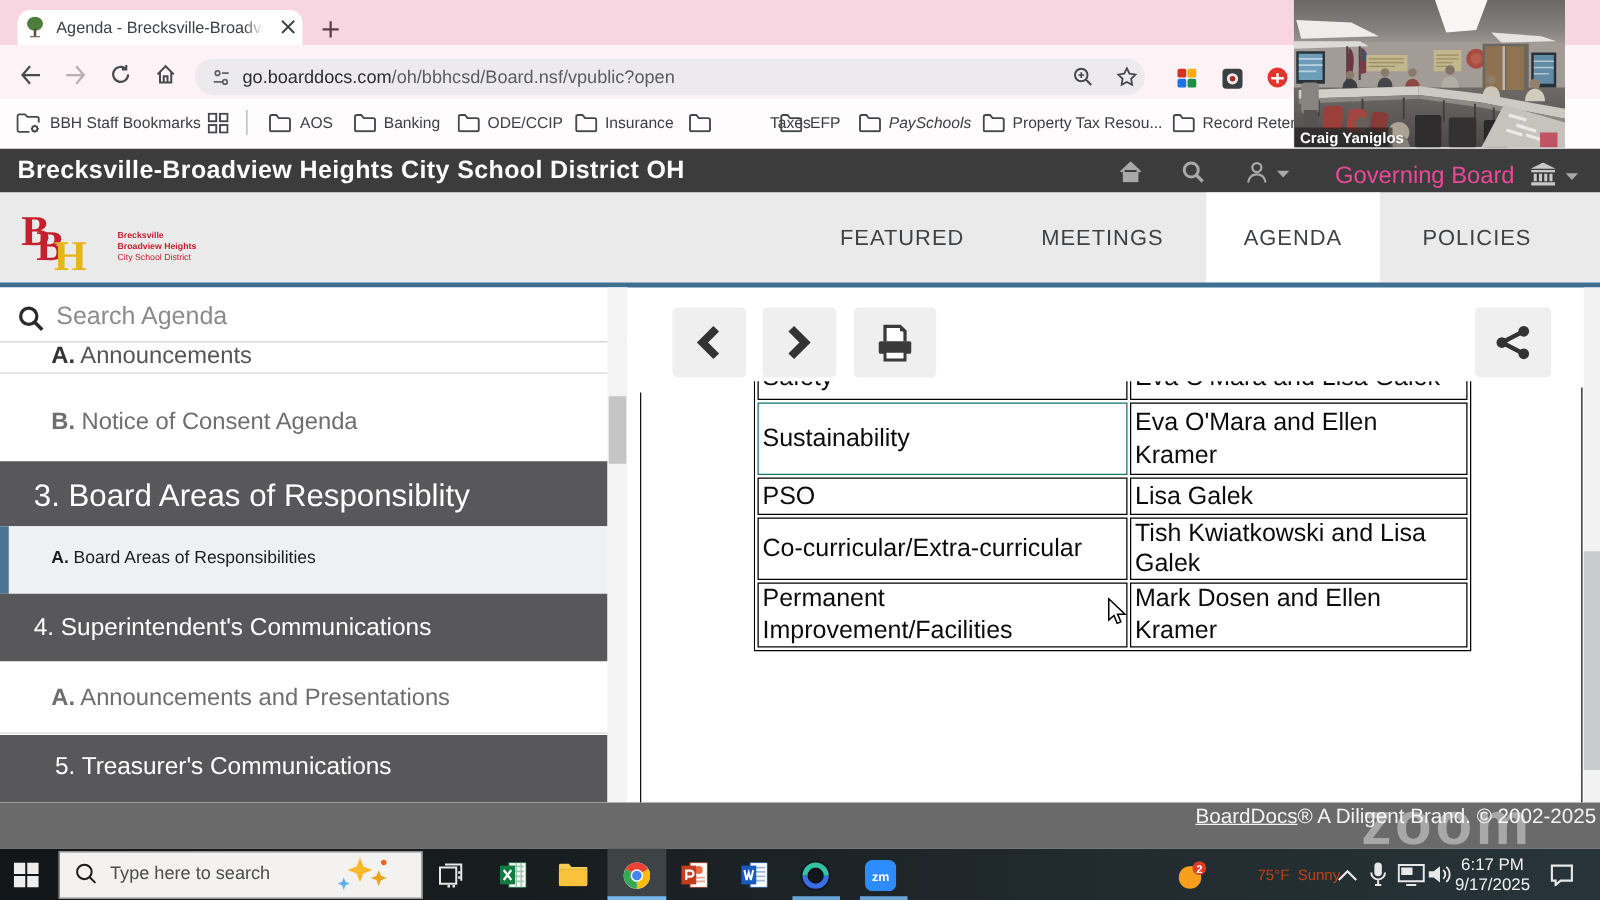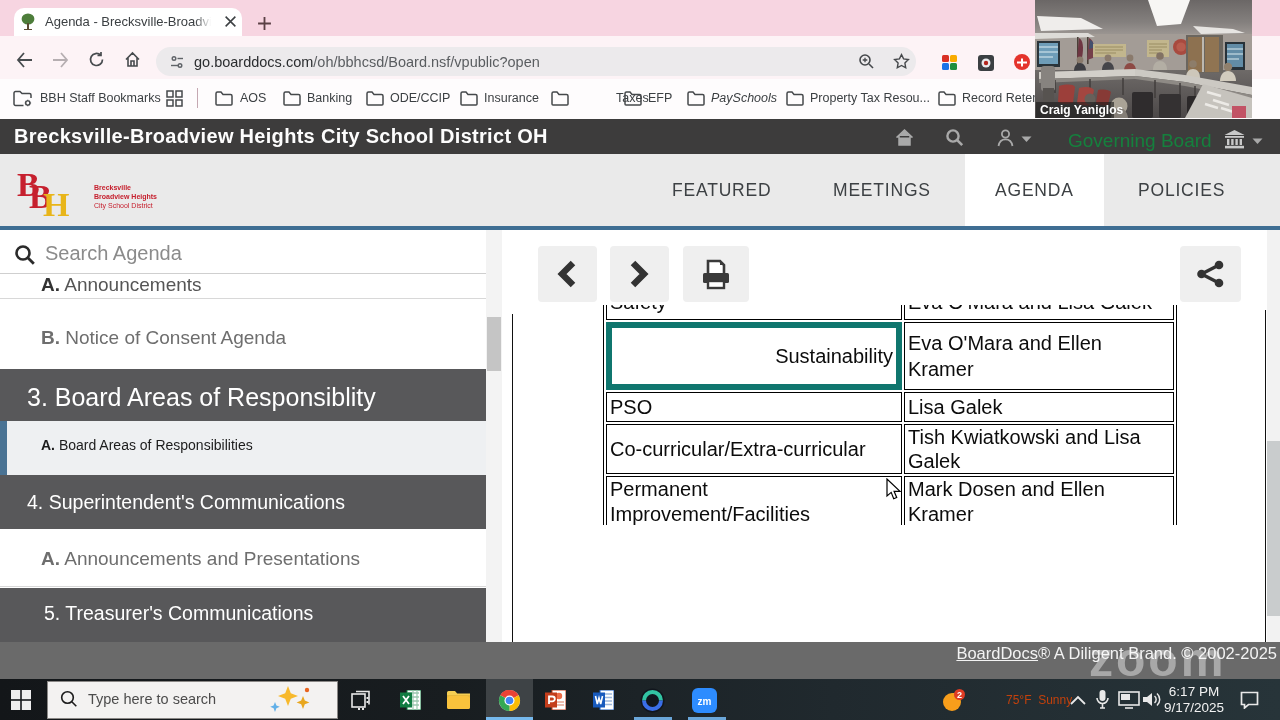--- a/index.html
+++ b/index.html
@@ -142,21 +142,21 @@
     <circle cx="8" cy="8" r="5.6" fill="none" stroke="#a9a9a9" stroke-width="2.4"></circle>
     <path d="M12.2 12.2l5 5" stroke="#a9a9a9" stroke-width="2.6"></path>
   </svg>
 <svg class="abs" style="left:996px;top:128px;" width="19" height="19" viewBox="0 0 19 19">
     <circle cx="9.5" cy="6" r="3.6" fill="none" stroke="#a9a9a9" stroke-width="1.8"></circle>
     <path d="M2.5 18c.8-4.6 3.6-6.6 7-6.6s6.2 2 7 6.6" fill="none" stroke="#a9a9a9" stroke-width="1.8"></path>
   </svg>
 <svg class="abs" style="left:1021px;top:136px;" width="11" height="7" viewBox="0 0 11 7">
     <path d="M0.5 0.5l5 5.5 5-5.5z" fill="#a9a9a9"></path>
   </svg>
-<div class="abs" style="left:1068px;top:130px;font-size:19px;color:#15803d;">Governing Board</div>
+<div class="abs" style="left:1068px;top:130px;font-size:19px;color:#ec4899;">Governing Board</div>
 <svg class="abs" style="left:1224px;top:130px;" width="21" height="19" viewBox="0 0 21 19">
     <path d="M10.5 0L0.5 5h20z" fill="#c9c9c9"></path>
     <rect x="1" y="6" width="19" height="1.8" fill="#c9c9c9"></rect>
     <rect x="3" y="9" width="2.4" height="6" fill="#c9c9c9"></rect>
     <rect x="7.2" y="9" width="2.4" height="6" fill="#c9c9c9"></rect>
     <rect x="11.4" y="9" width="2.4" height="6" fill="#c9c9c9"></rect>
     <rect x="15.6" y="9" width="2.4" height="6" fill="#c9c9c9"></rect>
     <rect x="1" y="15.8" width="19" height="2.6" fill="#c9c9c9"></rect>
   </svg>
 <svg class="abs" style="left:1252px;top:138px;" width="11" height="7" viewBox="0 0 11 7">
@@ -246,21 +246,21 @@
   <div class="abs" style="left:1265px;top:310px;width:1px;height:332px;background:#111;"></div>
 
   <div class="abs" style="left:603px;top:305px;width:578px;height:220px;overflow:hidden;">
     <table style="border-collapse:separate;border-spacing:2px;border:1px solid #000;margin-top:-24px;font-size:20px;color:#0c0c0c;table-layout:fixed;width:574px;">
       <tbody>
           <tr>
             <td style="border:1px solid #000;width:288px;padding:1px 3px;line-height:32px;">Safety</td>
             <td style="border:1px solid #000;padding:1px 3px;line-height:32px;">Eva O'Mara and Lisa Galek</td>
           </tr>
       <tr>
-            <td style="border:6px solid #0f766e;padding:15px 3px;line-height:26px;text-align:right;">Sustainability</td>
+            <td style="border:1px solid #0f766e;padding:15px 3px;line-height:26px;">Sustainability</td>
             <td style="border:1px solid #000;padding:1px 3px;line-height:26px;">Eva O'Mara and Ellen<br>Kramer</td>
           </tr>
       <tr>
             <td style="border:1px solid #000;padding:1px 3px;line-height:26px;">PSO</td>
             <td style="border:1px solid #000;padding:1px 3px;line-height:26px;">Lisa Galek</td>
           </tr>
       <tr>
             <td style="border:1px solid #000;padding:0 3px;line-height:24px;">Co-curricular/Extra-curricular</td>
             <td style="border:1px solid #000;padding:0 3px;line-height:24px;">Tish Kwiatkowski and Lisa<br>Galek</td>
           </tr>

